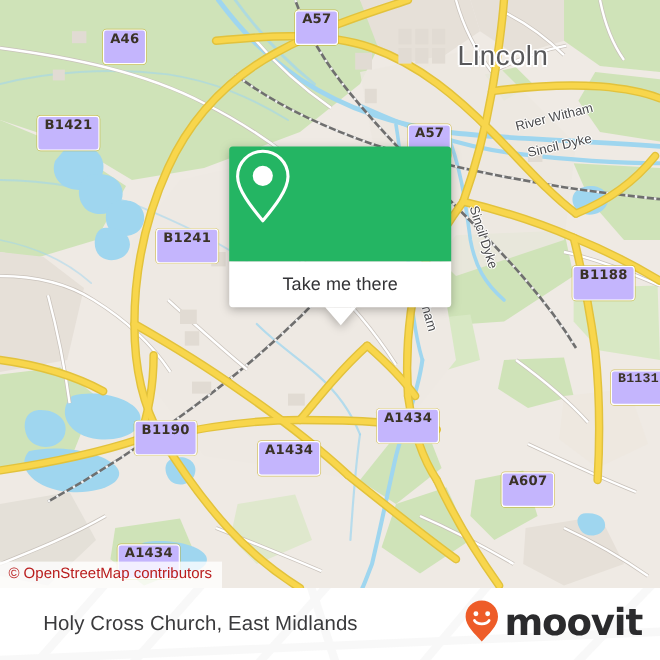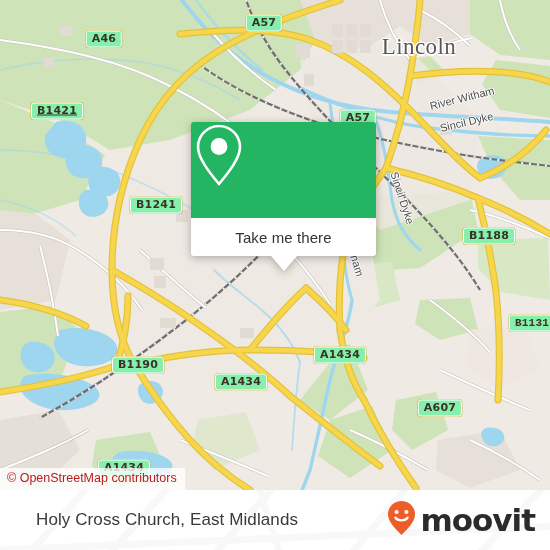--- a/index.html
+++ b/index.html
@@ -10,28 +10,28 @@
   }
   #root{position:relative;width:550px;height:550px;overflow:hidden;}
 
   
   .map{position:absolute;left:0;top:0;width:550px;height:490px;overflow:hidden;background:#efeae4;}
   .map svg{position:absolute;left:0;top:0;}
 
   
   .shield{
     position:absolute;
-    background:#86efac;
+    background:#c4b5fd;
     border:1.6px solid #ffffff;
     border-radius:3px;
     color:#3a3226;
     font-size:11px;
     font-weight:bold;
     letter-spacing:.2px;
-    padding:1px 5px 2px 5px;
+    padding:1px 5px 14px 5px;
     line-height:12px;
     white-space:nowrap;
     box-shadow:0 0 0 .6px rgba(190,160,0,.55);
     transform:translate(-50%,-50%);
     font-family:"DejaVu Sans", sans-serif;
   }
 
   .placelabel{
     position:absolute;
     transform:translate(-50%,-50%);
@@ -306,33 +306,33 @@
           <rect x="154" y="276" width="12" height="12"></rect>
           <rect x="60" y="26" width="12" height="10"></rect>
           <rect x="44" y="58" width="10" height="9"></rect>
           <rect x="240" y="328" width="14" height="10"></rect>
           <rect x="160" y="318" width="16" height="10"></rect>
           <rect x="440" y="126" width="12" height="9"></rect>
         </g>
       </g>
     </svg>
 
-    <div class="placelabel" style="left:419px;top:47px;font-family:Liberation Serif, serif;">Lincoln</div>
+    <div class="placelabel" style="left:419px;top:47px;">Lincoln</div>
 
     <div class="waterlabel" style="left:430px;top:100px;transform:rotate(-14deg);">River Witham</div>
     <div class="waterlabel" style="left:440px;top:122px;transform:rotate(-13deg);">Sincil Dyke</div>
     <div class="waterlabel" style="left:394px;top:166px;transform:rotate(72deg);">Sincil Dyke</div>
     <div class="waterlabel" style="left:350px;top:234px;transform:rotate(74deg);">Witham</div>
 
     <div class="shield" style="left:104px;top:39px;">A46</div>
     <div class="shield" style="left:264px;top:23px;">A57</div>
     <div class="shield" style="left:358px;top:118px;">A57</div>
-    <div class="shield" style="left:57px;top:111px;text-decoration:underline;">B1421</div>
+    <div class="shield" style="left:57px;top:111px;">B1421</div>
     <div class="shield" style="left:156px;top:205px;">B1241</div>
-    <div class="shield" style="left:489px;top:236px;">B1188</div>
+    <div class="shield" style="left:503px;top:236px;">B1188</div>
     <div class="shield" style="left:532px;top:323px;font-family:Liberation Mono, monospace;">B1131</div>
     <div class="shield" style="left:138px;top:365px;">B1190</div>
     <div class="shield" style="left:340px;top:355px;">A1434</div>
     <div class="shield" style="left:241px;top:382px;">A1434</div>
     <div class="shield" style="left:124px;top:468px;">A1434</div>
     <div class="shield" style="left:440px;top:408px;">A607</div>
 
     <div class="card">
       <div class="card-top">
         <span class="pin-wrap">

